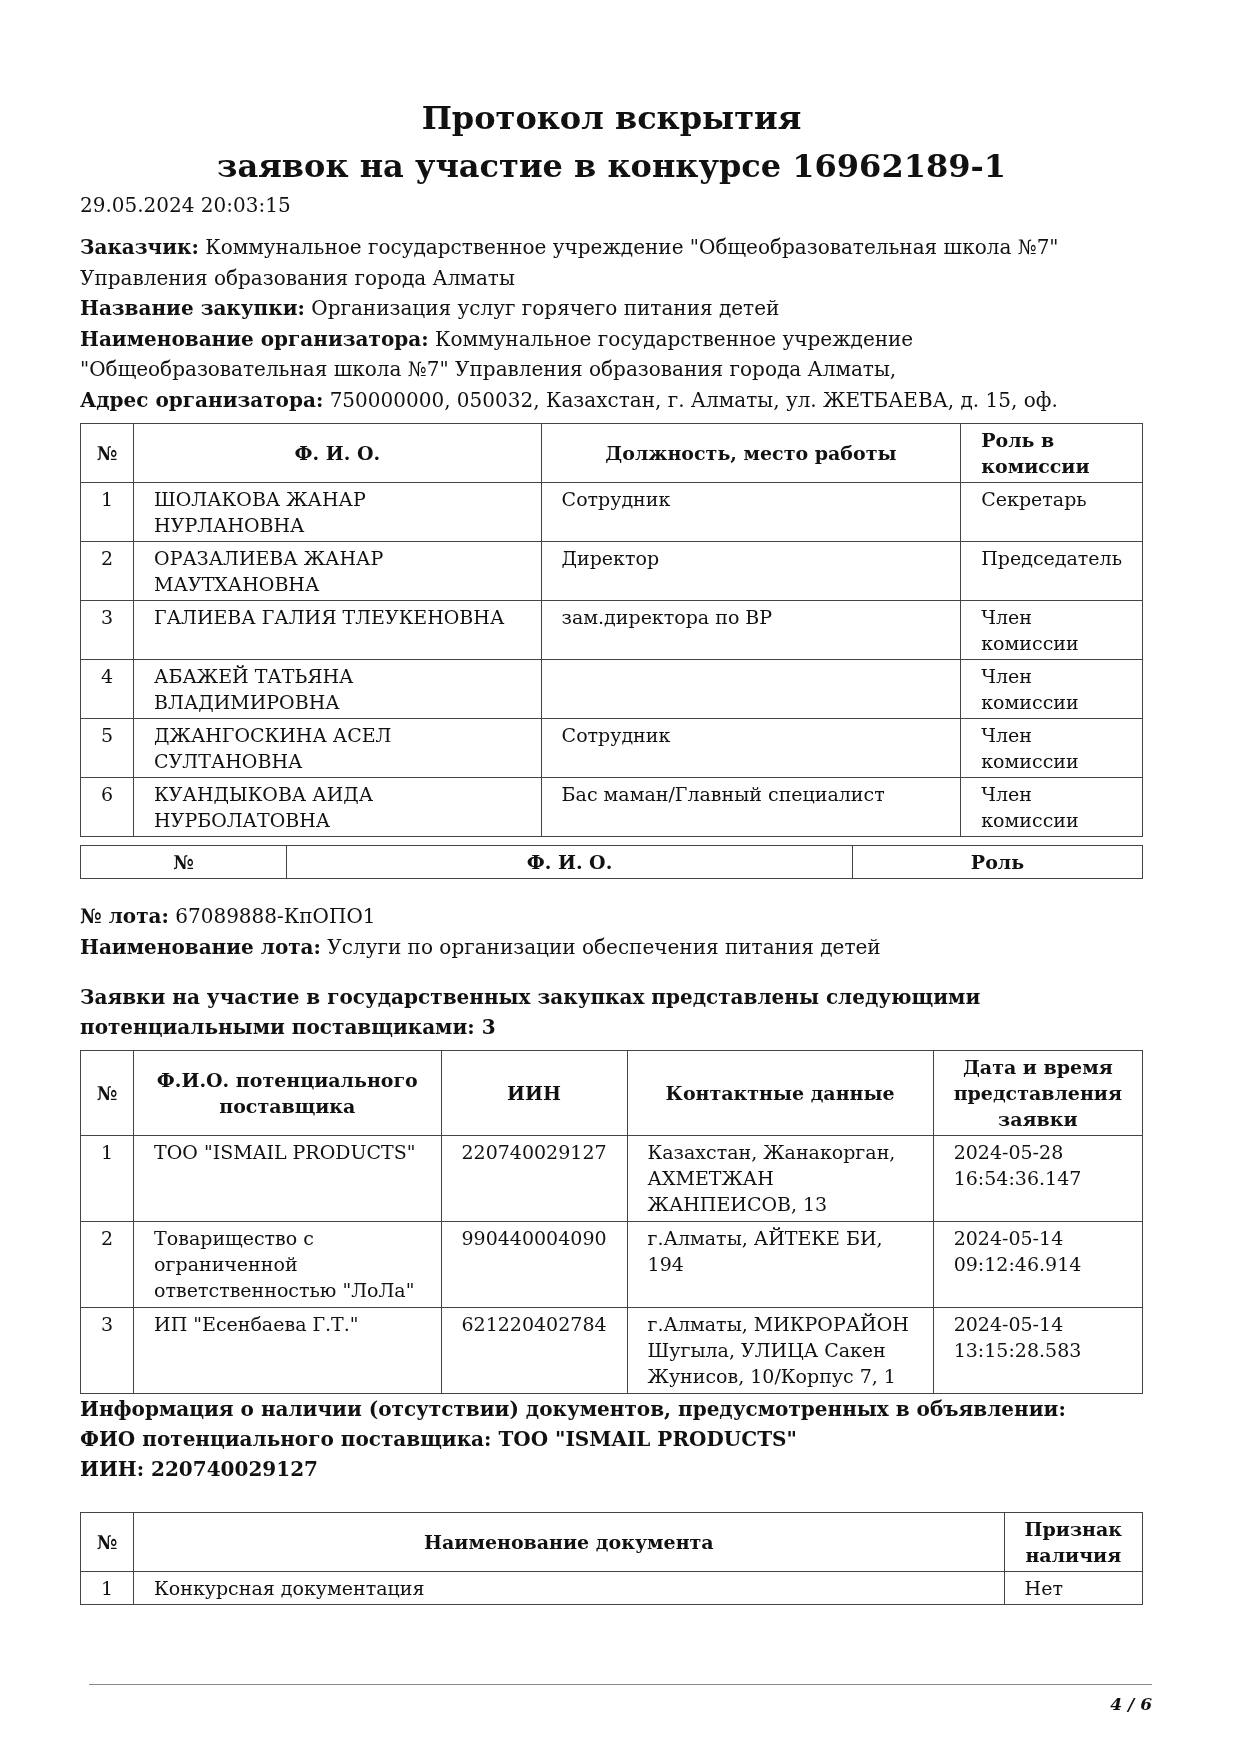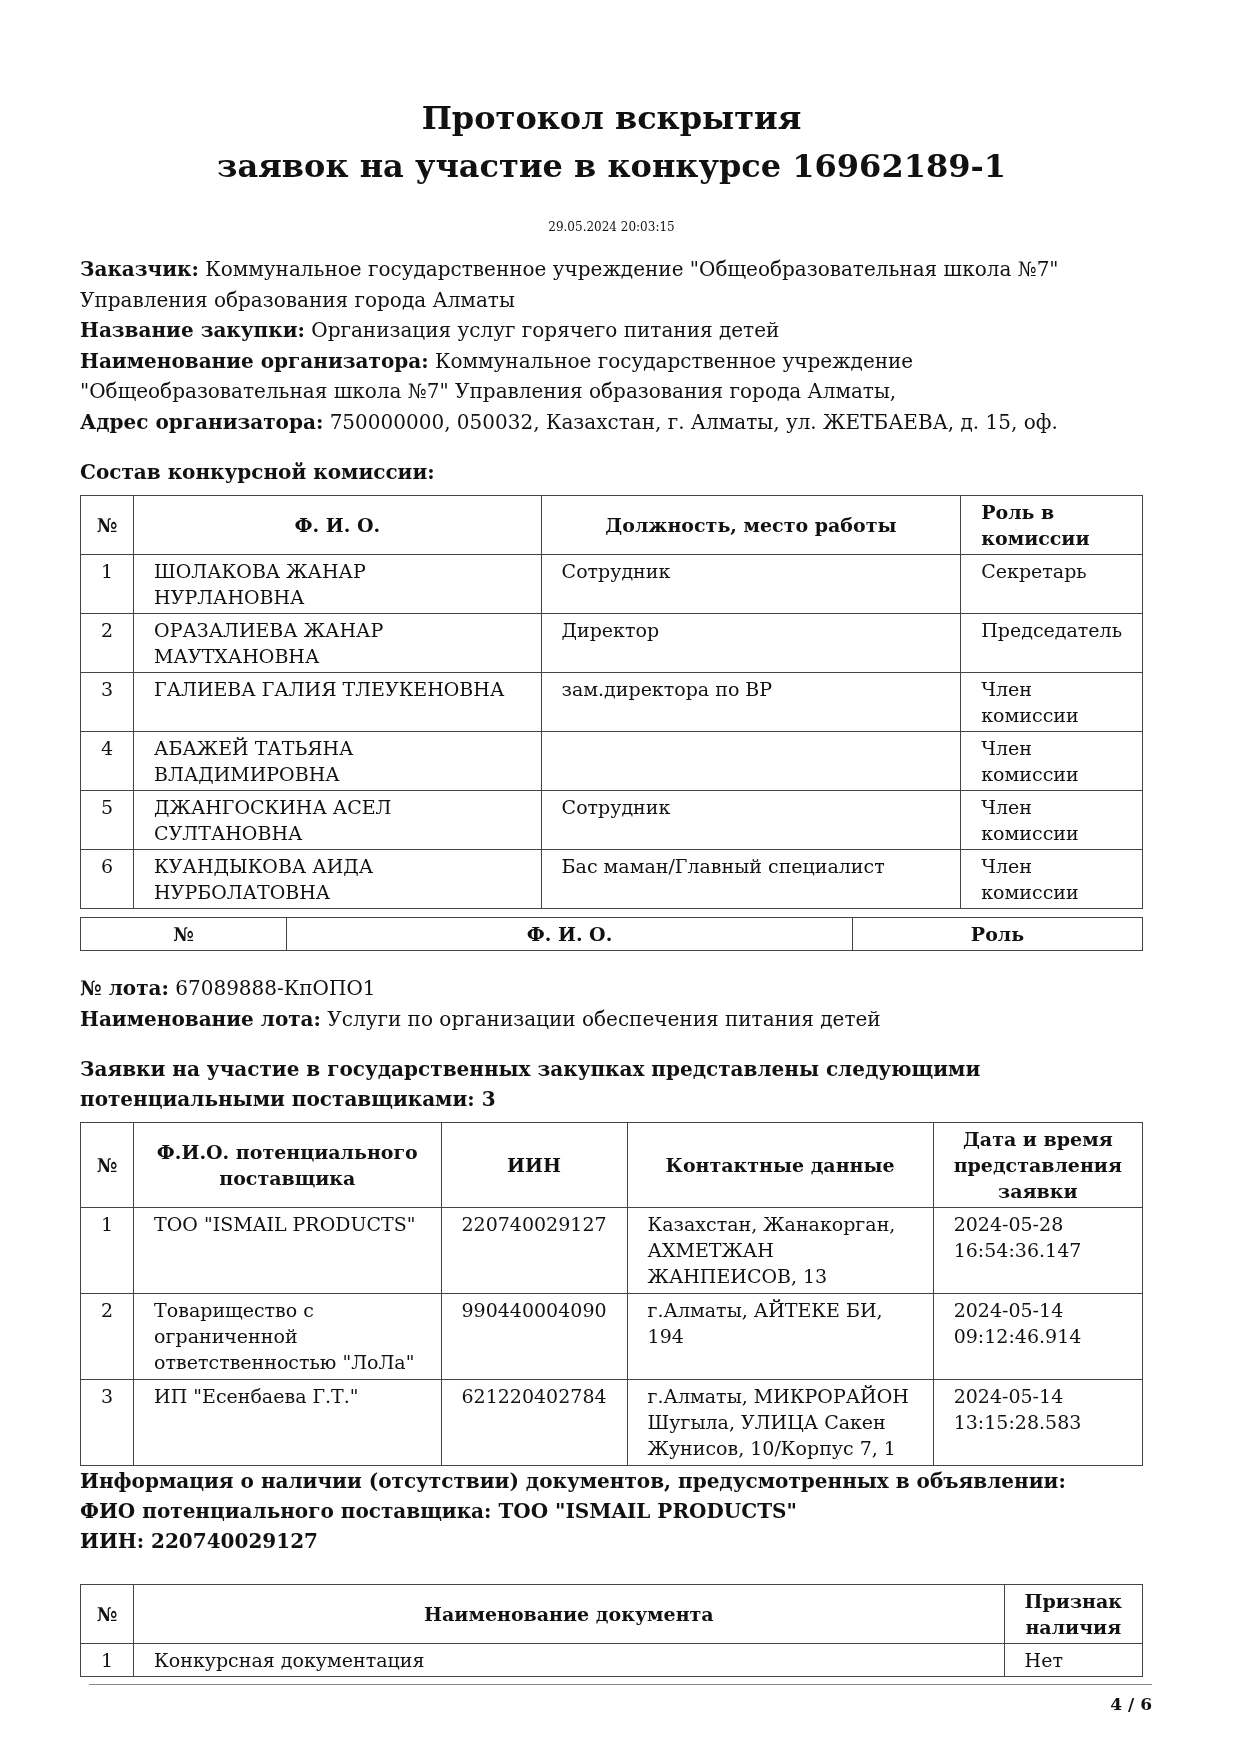--- a/index.html
+++ b/index.html
@@ -1,47 +1,46 @@
 <!DOCTYPE html>
 <html><head>
 <meta charset="utf-8">
 <style>
   html, body { margin: 0; padding: 0; background: #ffffff; }
   body { width: 1241px; height: 1754px; position: relative; overflow: hidden;
          font-family: "DejaVu Serif", "Liberation Serif", serif; color: #111; }
   .page { position: absolute; left: 80px; top: 0; width: 1063px; }
   .title { text-align: center; font-weight: bold; font-size: 32px; line-height: 48px; margin-top: 94px; }
-  .date { text-align: center; font-size: 12px; margin-top: 22px; line-height: 30px; }
+  .date { text-align: left; font-size: 20px; line-height: 30px; }
   .info { margin-top: 12px; font-size: 20px; line-height: 30.5px; }
   .info b { font-weight: bold; }
   .section-h { font-weight: bold; font-size: 20px; line-height: 30px; }
   table { border-collapse: collapse; width: 100%; font-size: 19px; }
   td, th { border: 1.5px solid #444; padding: 3px 20px; vertical-align: top; text-align: left; line-height: 26px; }
   th { font-weight: bold; text-align: center; vertical-align: middle; }
   .footer-line { position: absolute; left: 89px; width: 1063px; top: 1684px; border-top: 1.5px solid #888; }
-  .page-num { position: absolute; right: 89px; top: 1694px; font-weight: bold; font-size: 17px; }
+  .page-num { position: absolute; right: 89px; top: 1694px; font-weight: bold; font-style: italic; font-size: 17px; }
 </style>
 </head>
 <body>
 
 <div class="page">
   <div class="title">
     <div>Протокол вскрытия</div>
     <div>заявок на участие в конкурсе 16962189-1</div>
   </div>
   <div class="date">29.05.2024 20:03:15</div>
 
   <div class="info">
     <div><b>Заказчик:</b> <span>Коммунальное государственное учреждение "Общеобразовательная школа №7" Управления образования города Алматы</span></div>
     <div><b>Название закупки:</b> <span>Организация услуг горячего питания детей</span></div>
     <div><b>Наименование организатора:</b> <span>Коммунальное государственное учреждение "Общеобразовательная школа №7" Управления образования города Алматы,</span></div>
     <div><b>Адрес организатора:</b> <span>750000000, 050032, Казахстан, г. Алматы, ул. ЖЕТБАЕВА, д. 15, оф.</span></div>
   </div>
 
-  <div class="section-h" style="margin-top:20px;">Состав конкурсной комиссии:</div>
   <table style="margin-top:8px;">
     <tbody>
         <tr>
       <th style="width:18px;padding:3px 2px;">№</th>
       <th style="width:395px;">Ф. И. О.</th>
       <th style="width:415px;">Должность, место работы</th>
       <th style="text-align:left;">Роль в комиссии</th>
     </tr>
     <tr>
           <td>1</td>

